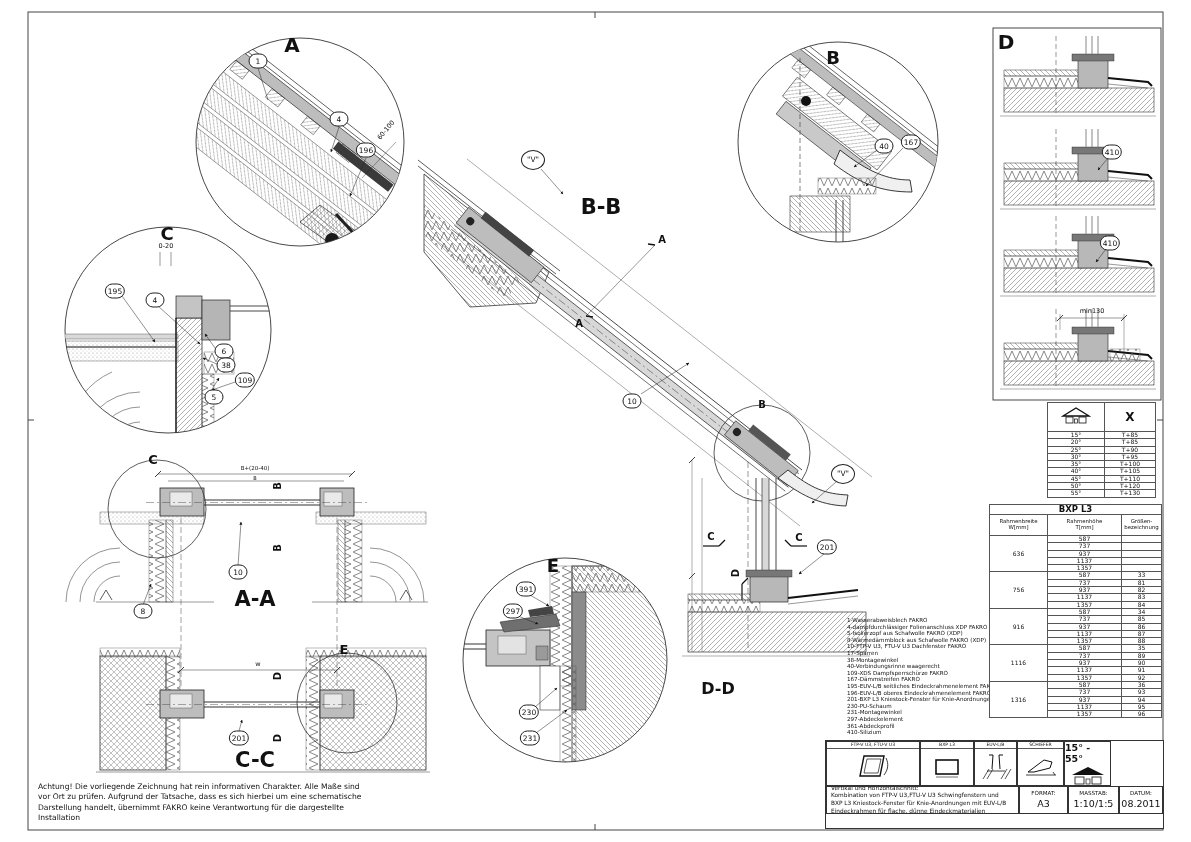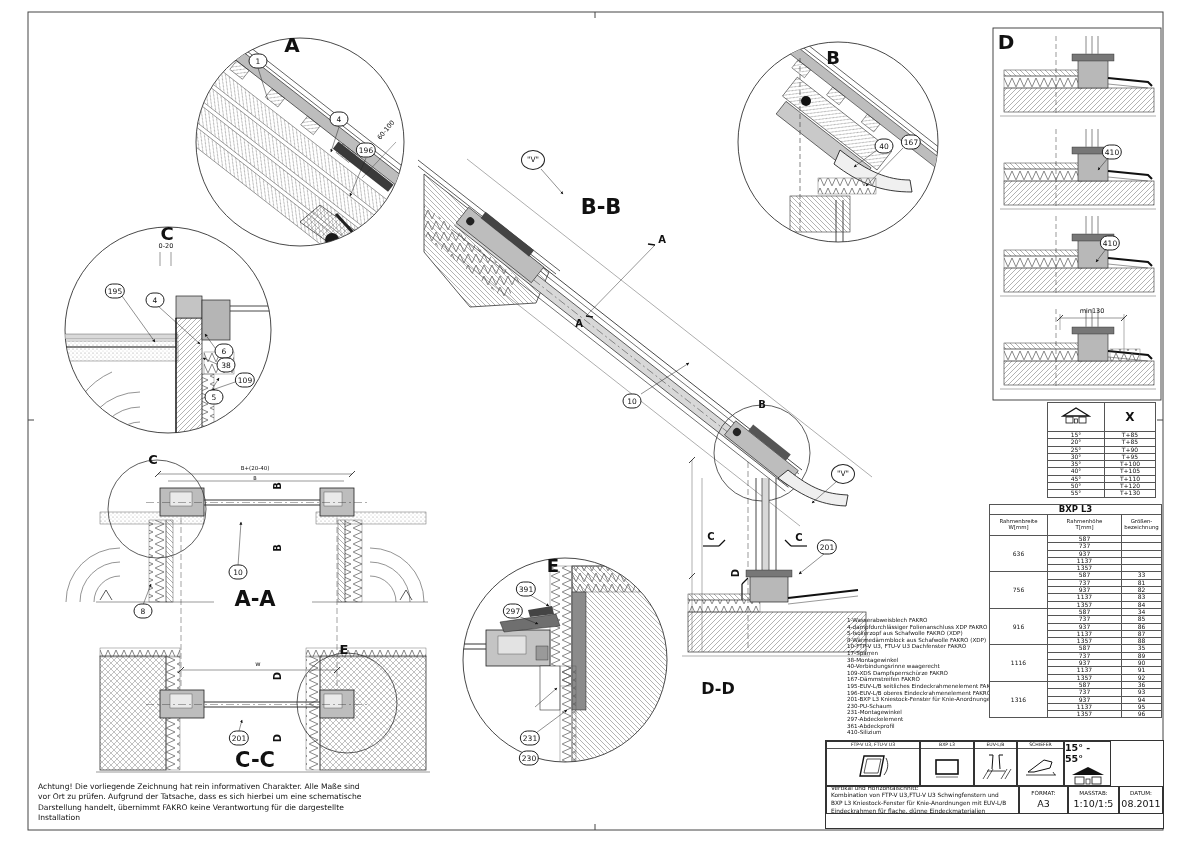--- a/index.html
+++ b/index.html
@@ -397,21 +397,21 @@
   <span class="ov ctr lbl" style="left:255px;top:760px;font-size:21px;">C-C</span>
   <span class="ov ctr dim" style="left:258px;top:664px;">w</span>
   <span class="ov ctr mark" style="left:277px;top:676px;transform:translate(-50%,-50%) rotate(-90deg);">D</span>
   <span class="ov ctr mark" style="left:277px;top:738px;transform:translate(-50%,-50%) rotate(-90deg);">D</span>
   <span class="ov ctr mark" style="left:344px;top:649px;font-size:13px;">E</span>
   <span class="co" style="left:239px;top:738px;">201</span>
 
   <span class="ov ctr lbl" style="left:553px;top:565px;font-size:18px;">E</span>
   <span class="co" style="left:526px;top:589px;">391</span>
   <span class="co" style="left:513px;top:611px;">297</span>
-  <span class="co" style="left:529px;top:712px;margin-top:46px;">230</span>
+  <span class="co" style="left:529px;top:712px;">230</span>
   <span class="co" style="left:530px;top:738px;">231</span>
 
   <div class="ov parts" style="left:847px;top:617px;">
       <div>1-Wasserabweisblech FAKRO</div>
       <div>4-dampfdurchlässiger Folienanschluss XDP FAKRO</div>
       <div>5-Isolierzopf aus Schafwolle FAKRO (XDP)</div>
       <div>8-Wärmedämmblock aus Schafwolle FAKRO (XDP)</div>
       <div>10-FTP-V U3, FTU-V U3 Dachfenster FAKRO</div>
       <div>17-Sparren</div>
       <div>38-Montagewinkel</div>

